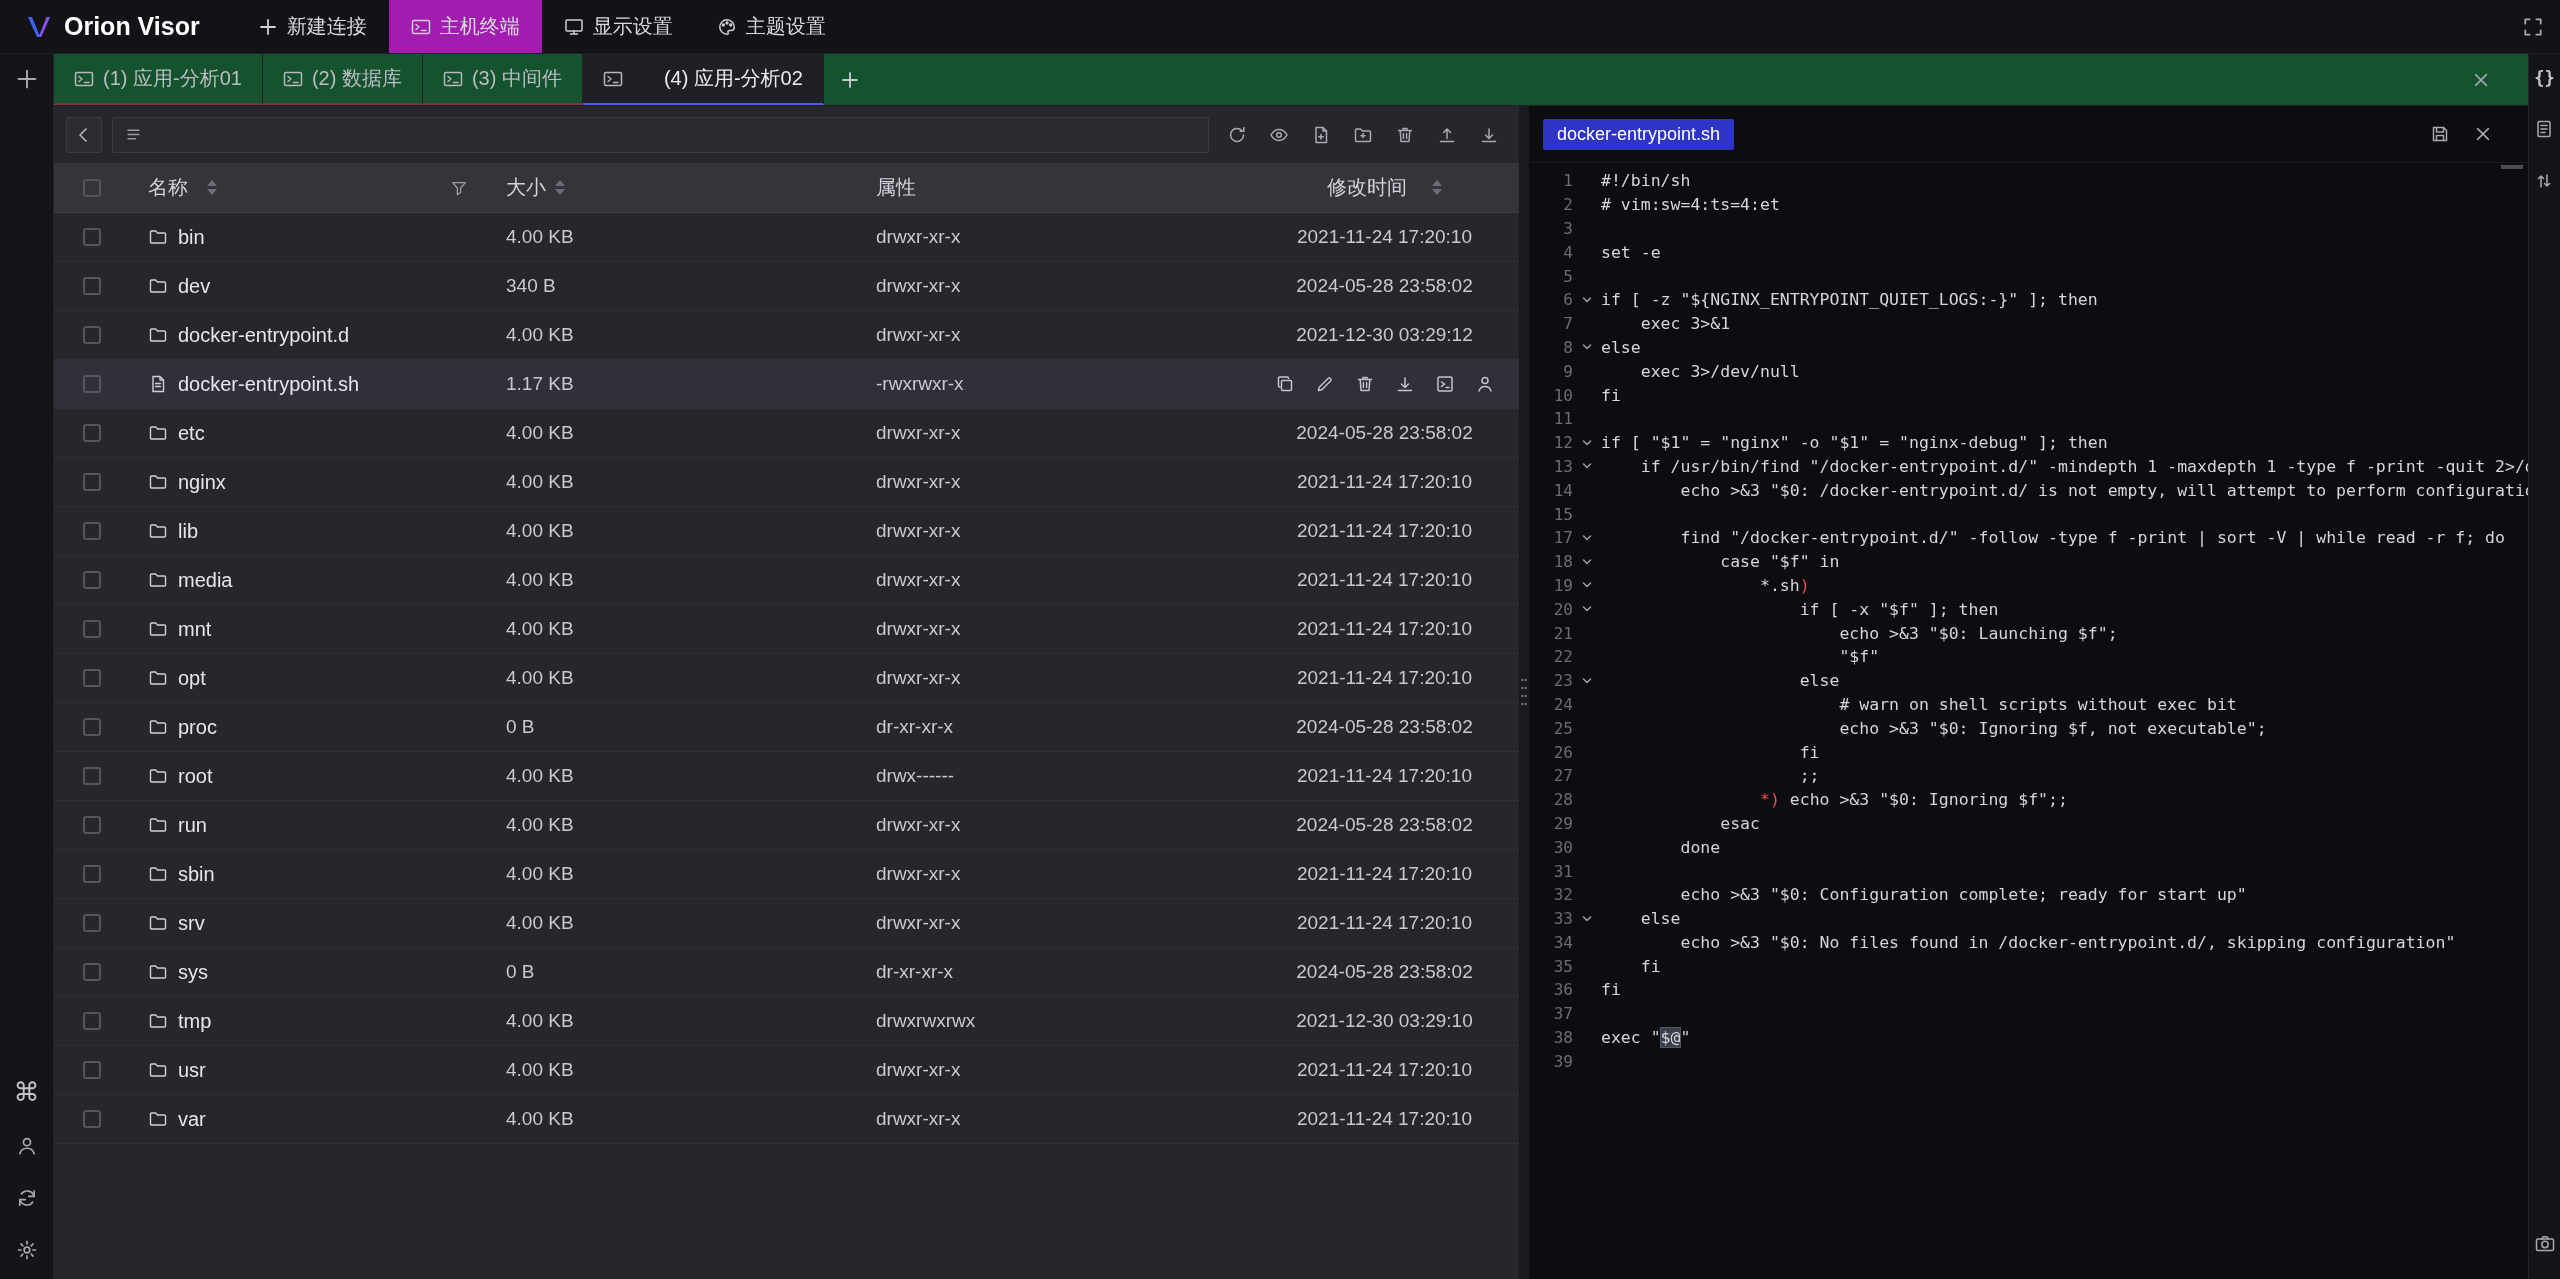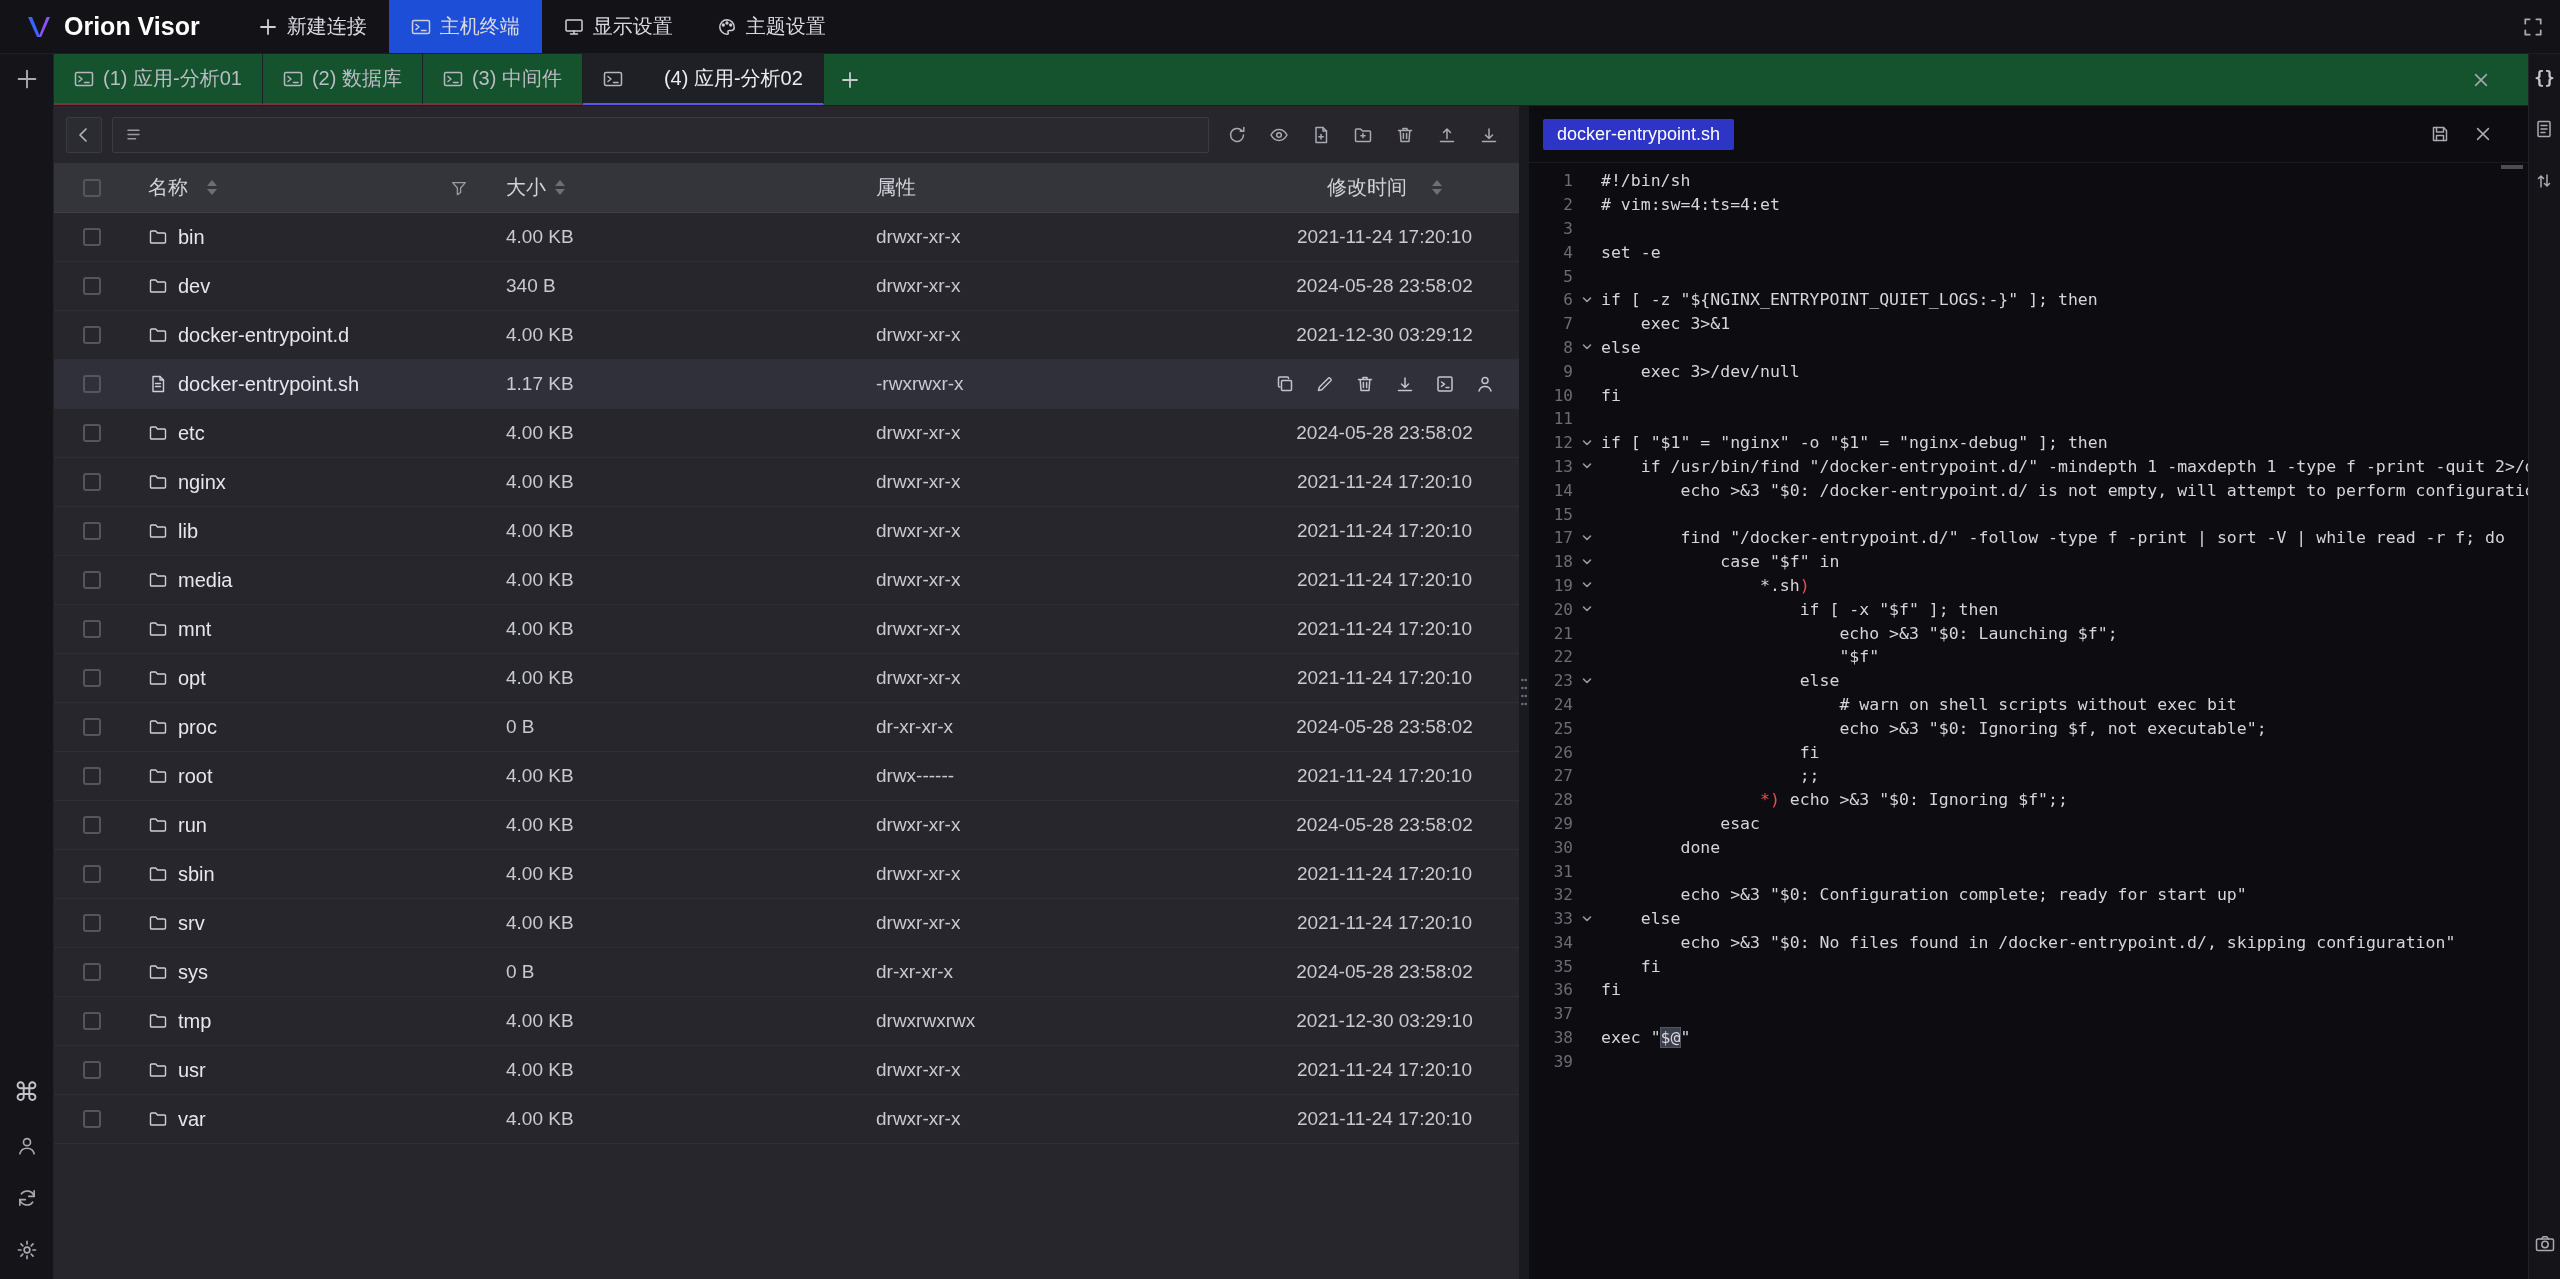--- a/index.html
+++ b/index.html
@@ -4,21 +4,21 @@
 <style>
 * { margin:0; padding:0; box-sizing:border-box; }
 html,body { width:2560px; height:1279px; background:#121216; font-family:"Liberation Sans",sans-serif; color:#e3e3e9; overflow:hidden; }
 .app { display:flex; flex-direction:column; height:100%;border-radius:7px; }
 
 
 .topbar { height:54px; flex:none; display:flex; align-items:center; background:#121217; border-bottom:1px solid #1e1e24; }
 .logo { display:flex; align-items:center; gap:10px; padding:0 14px 0 24px; font-size:25px; font-weight:bold; color:#ffffff; cursor:pointer; }
 .menu { display:flex; height:100%; margin-left:22px; }
 .menu-item { display:flex; align-items:center; gap:9px; padding:0 22px; font-size:20px; color:#d9d9e0; cursor:pointer; }
-.menu-item.active { background:#1d4ed8; }
+.menu-item.active { background:#a21caf; }
 .mi-icon { display:flex; color:#cfcfd6; }
 .tb-right { margin-left:auto; padding-right:16px; display:flex; }
 .icon-btn { display:inline-flex; align-items:center; justify-content:center; color:#a9a9b2; cursor:pointer; }
 .glyph { font-size:22px; line-height:1; color:#c4c4cc; }
 .braces { font-family:"DejaVu Sans Mono",monospace; font-weight:bold; font-size:17px; }
 
 
 .workspace { flex:1; display:flex; min-height:0; }
 .rail { width:54px; flex:none; background:#141419; border-right:1px solid #222228; display:flex; flex-direction:column; align-items:center; }
 .rail-top { padding-top:13px; }

